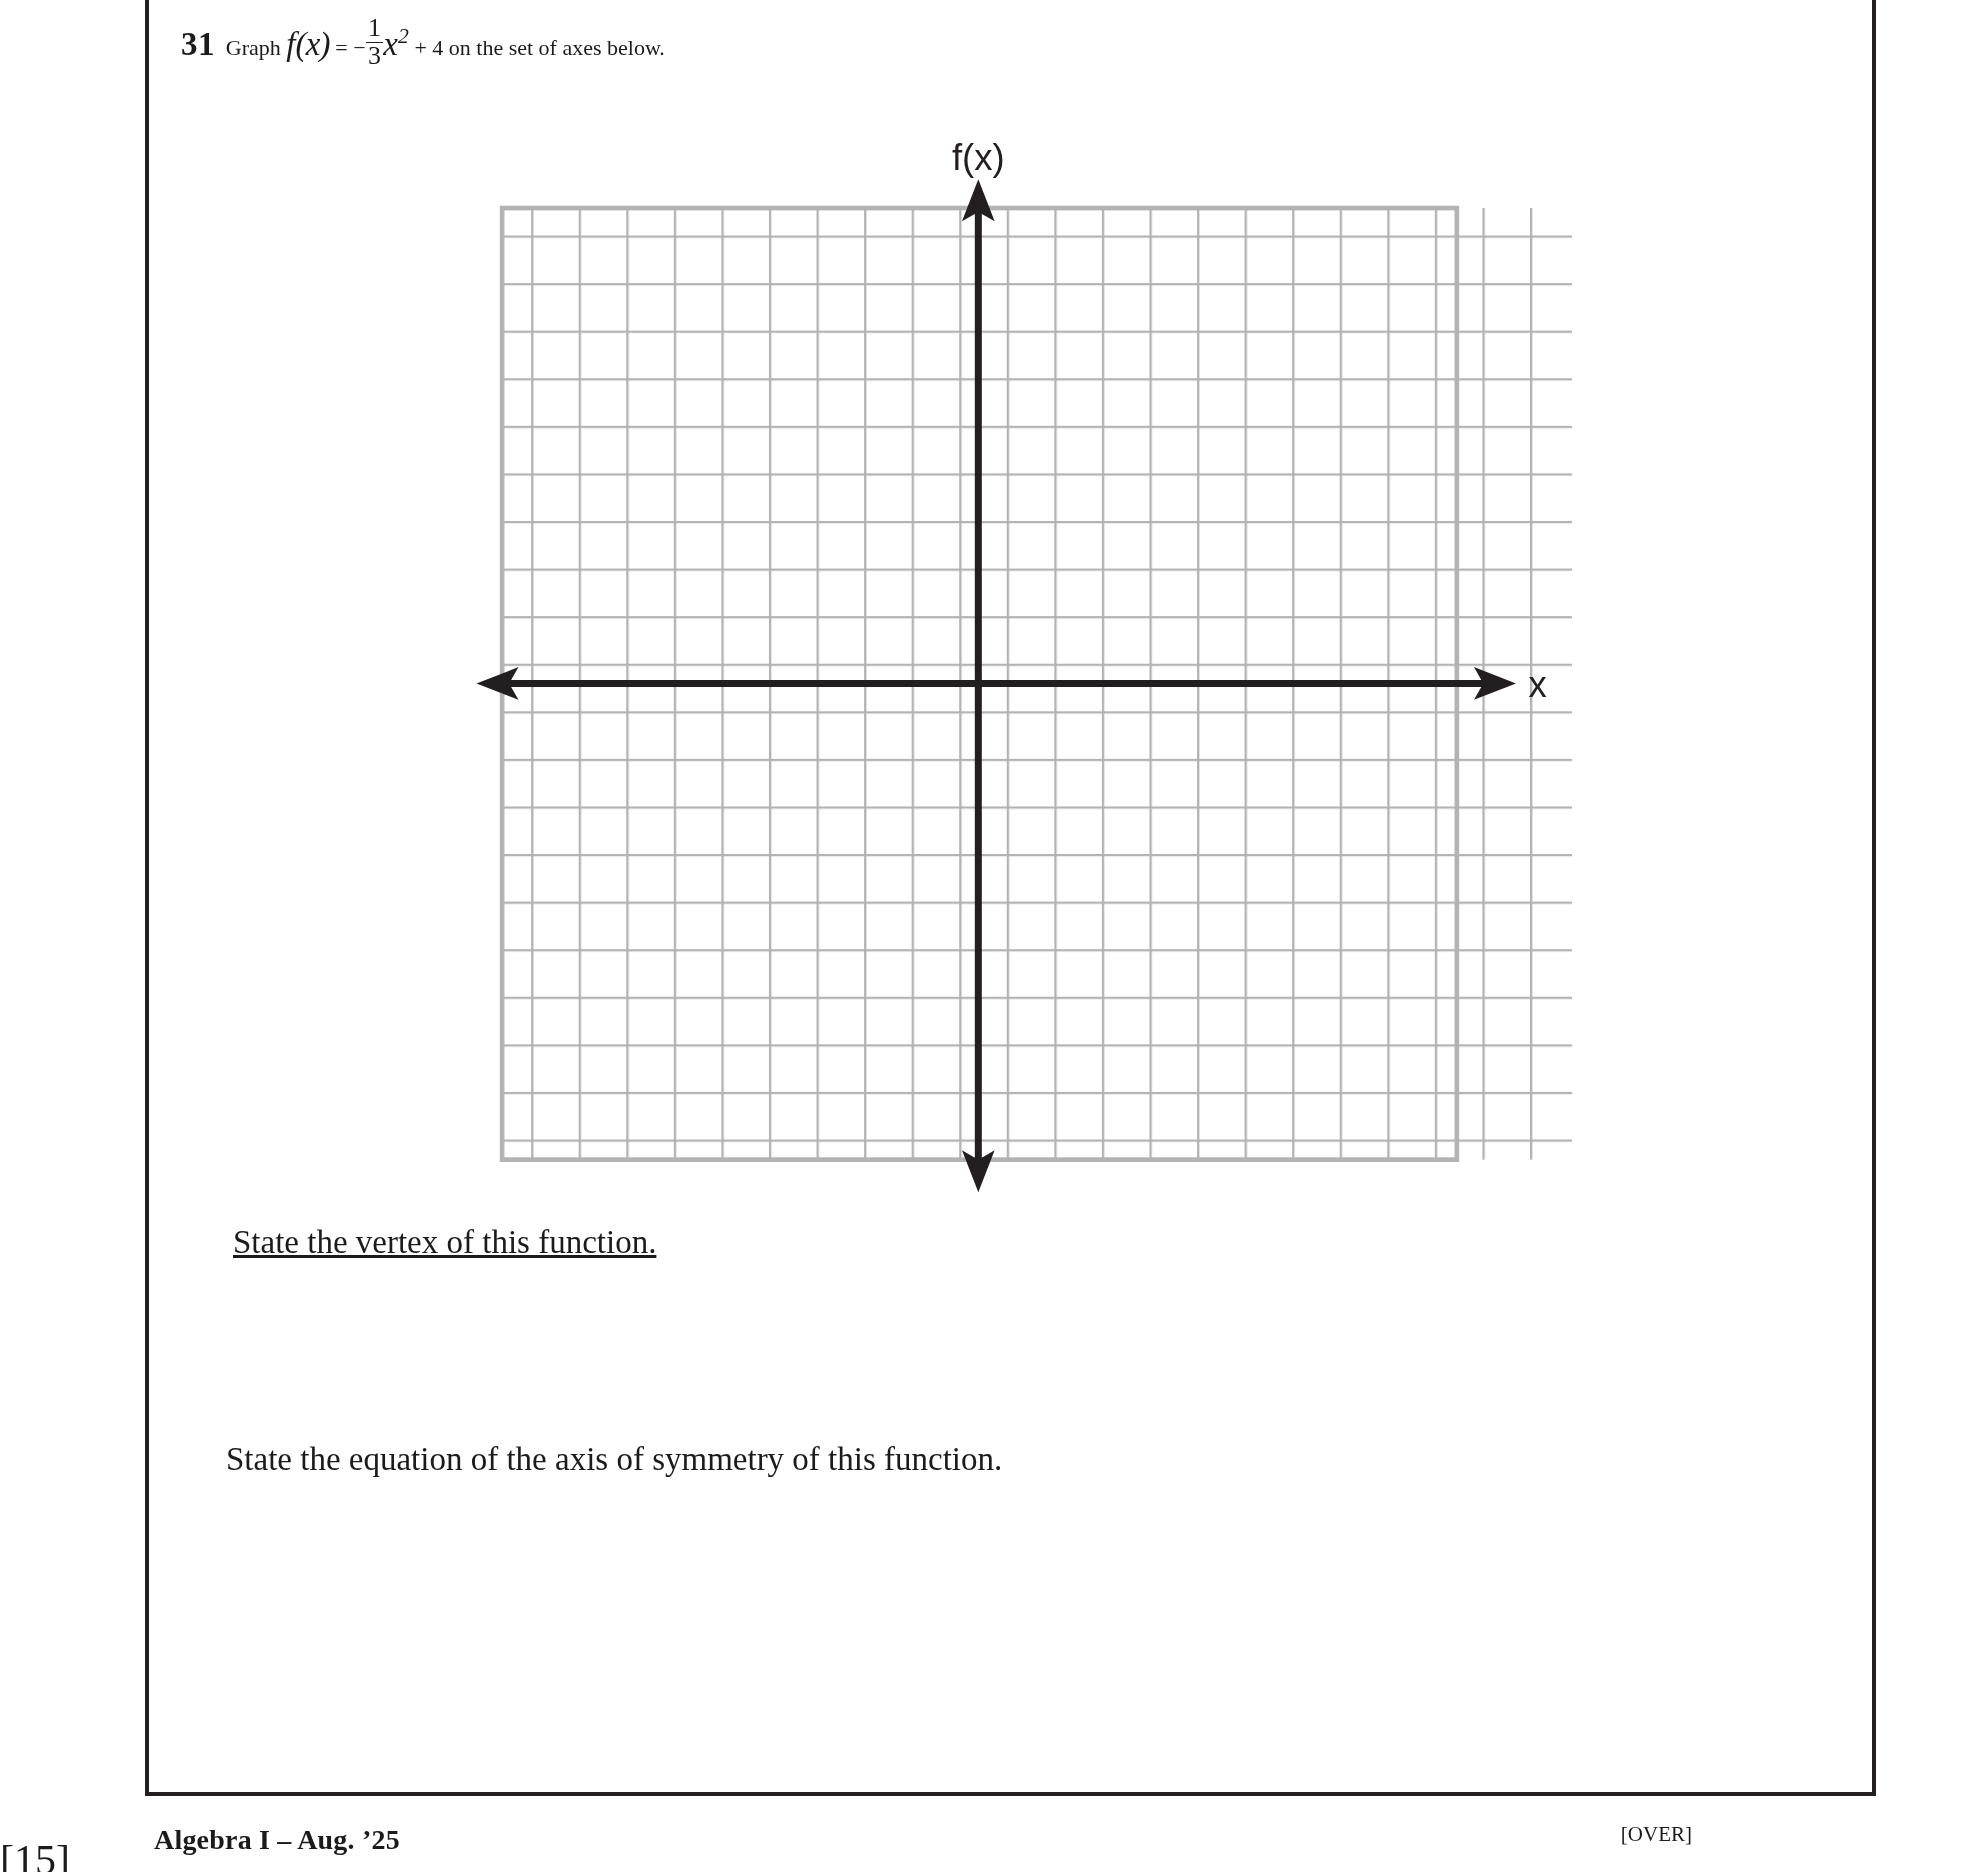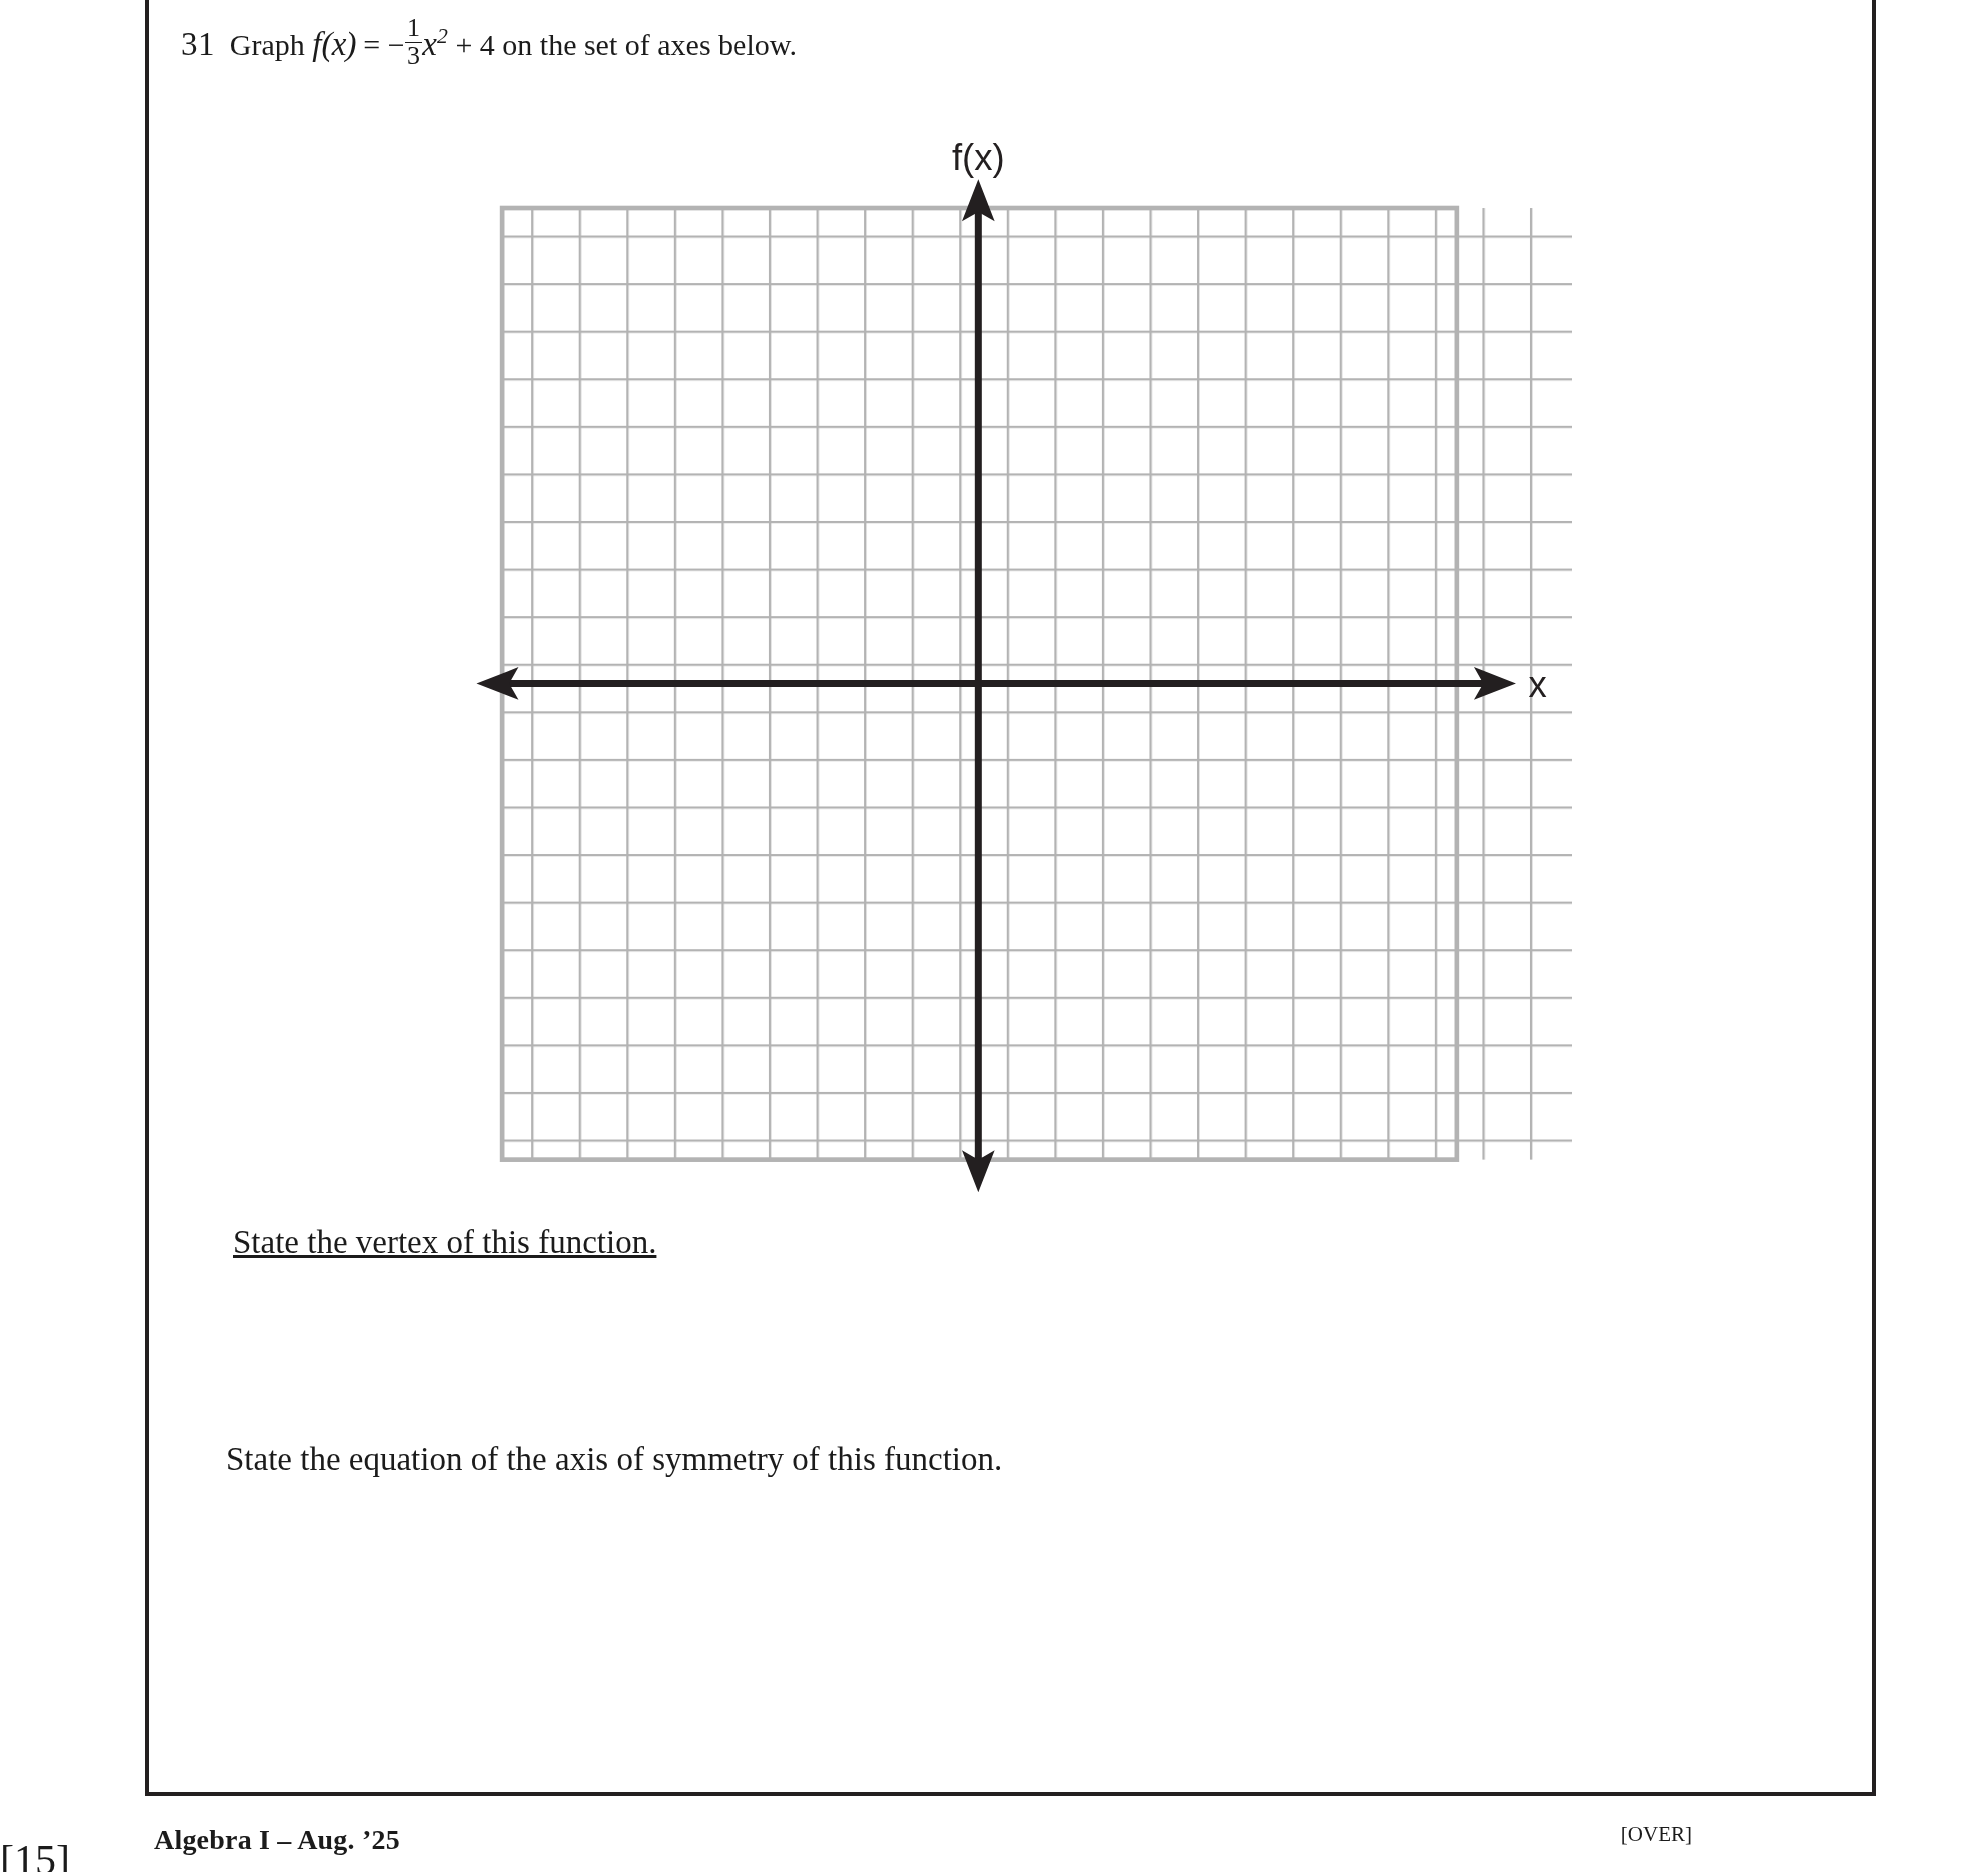--- a/index.html
+++ b/index.html
@@ -33,25 +33,25 @@
   #question-block {
     position: absolute;
     left: 181px;
     top: 17px;
     width: 1479px;
     font-size: 33px;
     line-height: 1.05;
     white-space: nowrap;
   }
   #question-number {
-    font-weight: normal;
+    font-weight: bold;
     font-size: 33px;
     letter-spacing: 0.4px;
   }
-  .q-text { font-size: 30px; }
+  .q-text { font-size: 22px; }
   .mathi {
     font-style: italic;
     font-family: "Liberation Serif", "DejaVu Serif", serif;
   }
   .paren-tight { letter-spacing: -0.8px; }
   .frac {
     display: inline-block;
     vertical-align: -0.42em;
     text-align: center;
     font-size: 26px;

